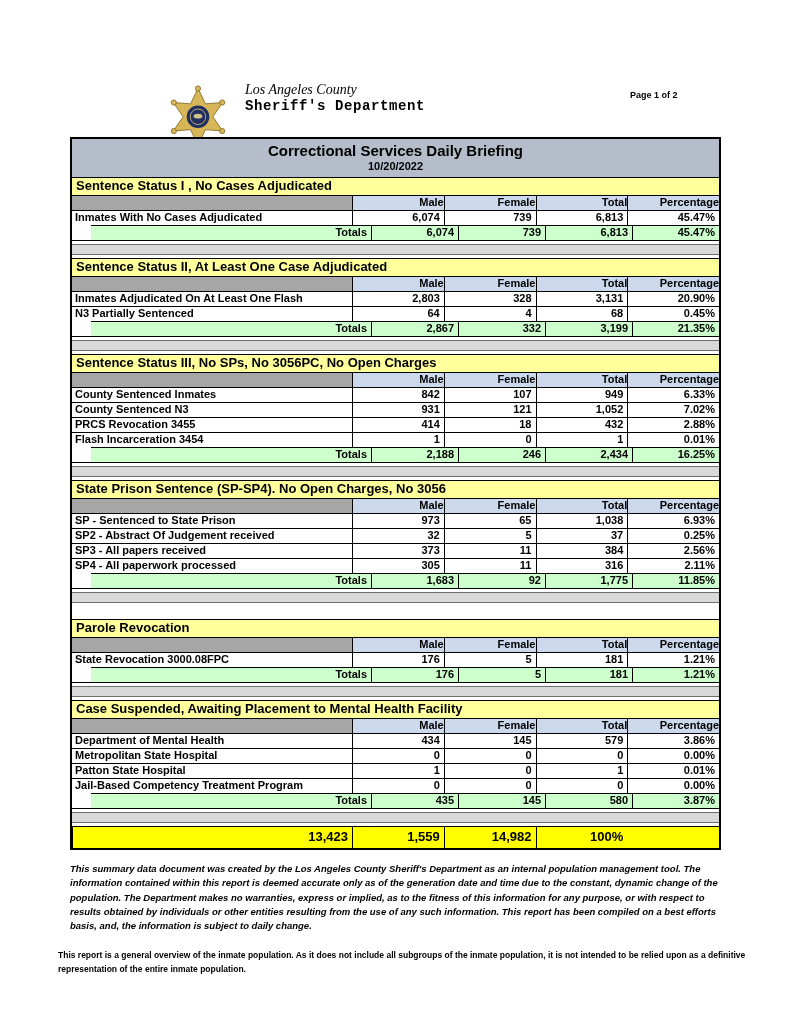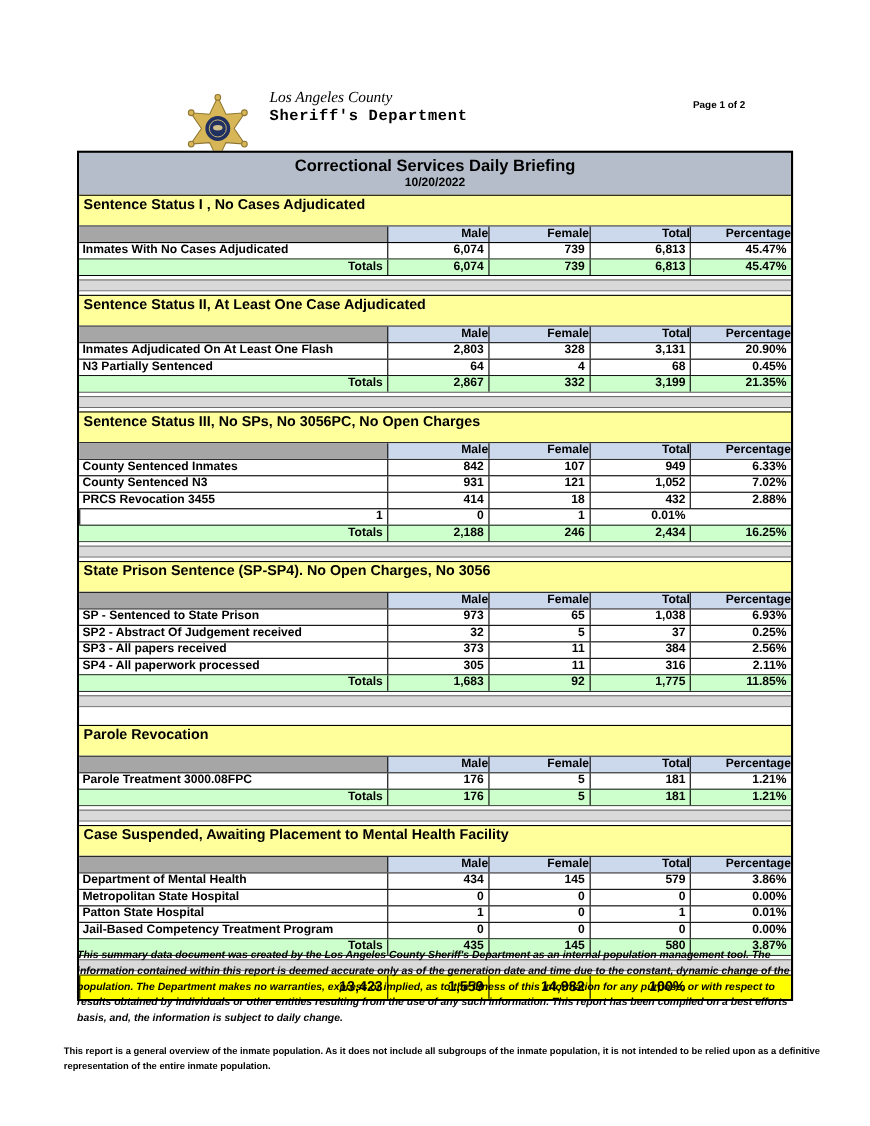--- a/index.html
+++ b/index.html
@@ -29,42 +29,42 @@
   
   .report {
     position: absolute; left: 70px; top: 137px; width: 651px;
     border: 2px solid #000; background: #fff;
   }
   .title-block { height: 38px; background: var(--title-bar-bg, #b4bdc9); text-align: center; }
   .rtitle { font-size: 15px; font-weight: bold; padding-top: 3px; line-height: 18px; }
   .rdate  { font-size: 11px; font-weight: bold; line-height: 13px; }
 
   .sec-header {
-    height: 28px; line-height: 16px;
+    height: 18px; line-height: 16px;
     background: var(--section-header-bg, #ffff9c);
     font-size: 13px; font-weight: bold; padding-left: 4px;
     border-top: 1px solid #000;
     white-space: nowrap; overflow: hidden;
   }
 
   .trow {
     display: grid; grid-template-columns: 280px 1fr 1fr 1fr 1fr;
     border-top: 1px solid #000; height: 15px; background: #fff;
   }
   .trow > div {
     font-size: 11px; font-weight: bold; line-height: 13px;
     overflow: hidden; white-space: nowrap;
   }
   .lcell { padding-left: 3px; }
   .ncell { border-left: 1px solid #000; text-align: right; padding-right: 4px; }
 
   .colhead .chcell { background: var(--column-header-bg, #ccd9ec); text-align: right; padding-right: 0; }
   .colhead .corner { background: var(--header-corner-bg, #a6a6a6); }
 
-  .totals { background: var(--totals-bg, #ccffcc); }
+  .totals { background: var(--totals-bg, #ccffcc); margin-left: 19px; }
   .totals > div { background: var(--totals-bg, #ccffcc); }
   .totals .lcell { text-align: right; padding-right: 4px; }
 
   .grand { background: var(--grand-total-bg, #ffff00); height: 22px; }
   .grand > div { background: var(--grand-total-bg, #ffff00); font-size: 13px; line-height: 19px; }
   .grand .lcell { text-align: right; padding-right: 5px; font-size: 14px; }
 
   .spacer { border-top: 1px solid #000; }
   .spacer .w  { height: 3px; background: #fff; }
   .spacer .g  { height: 11px; background: var(--spacer-bg, #d9d9d9);
@@ -206,20 +206,21 @@
           <div class="ncell">7.02%</div>
         </div>
         <div class="trow">
           <div class="lcell">PRCS Revocation 3455</div>
           <div class="ncell">414</div>
           <div class="ncell">18</div>
           <div class="ncell">432</div>
           <div class="ncell">2.88%</div>
         </div>
         <div class="trow">
+          <div class="lcell">Flash Incarceration 3454</div>
           <div class="ncell">1</div>
           <div class="ncell">0</div>
           <div class="ncell">1</div>
           <div class="ncell">0.01%</div>
         </div>
         <div class="trow totals">
           <div class="lcell">Totals</div>
           <div class="ncell">2,188</div>
           <div class="ncell">246</div>
           <div class="ncell">2,434</div>
@@ -284,21 +285,21 @@
       <div class="section">
         <div class="sec-header">Parole Revocation</div>
         <div class="trow colhead">
           <div class="lcell corner"></div>
           <div class="ncell chcell">Male</div>
           <div class="ncell chcell">Female</div>
           <div class="ncell chcell">Total</div>
           <div class="ncell chcell">Percentage</div>
         </div>
         <div class="trow">
-          <div class="lcell">Parole Treatment 3000.08FPC</div>
+          <div class="lcell">State Revocation 3000.08FPC</div>
           <div class="ncell">176</div>
           <div class="ncell">5</div>
           <div class="ncell">181</div>
           <div class="ncell">1.21%</div>
         </div>
         <div class="trow totals">
           <div class="lcell">Totals</div>
           <div class="ncell">176</div>
           <div class="ncell">5</div>
           <div class="ncell">181</div>

